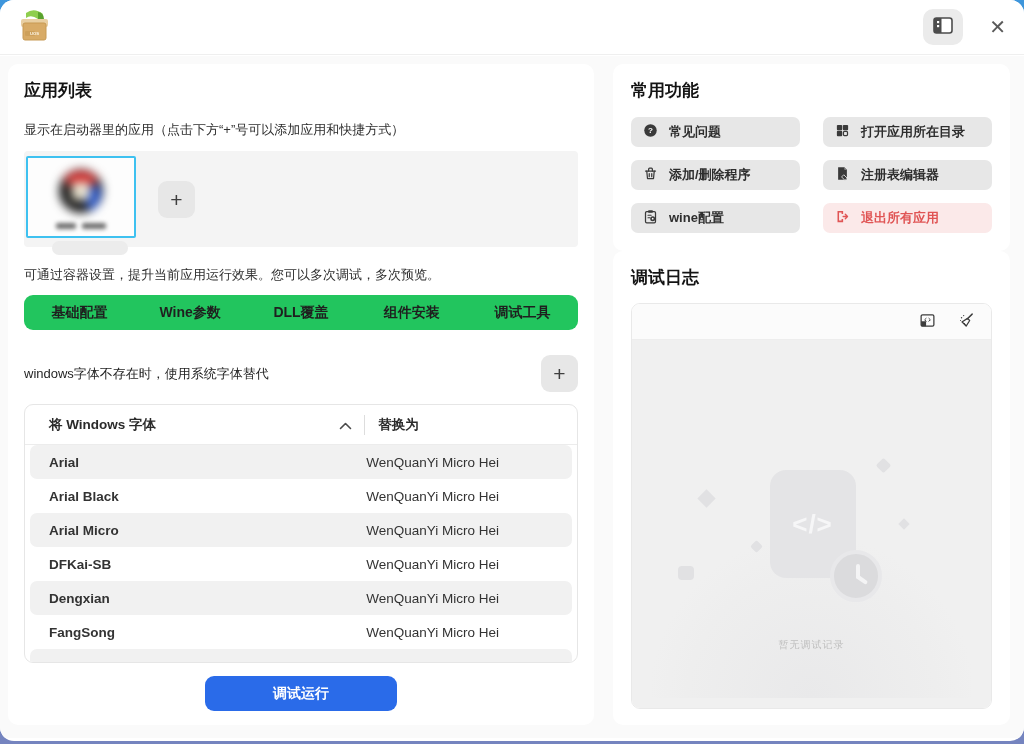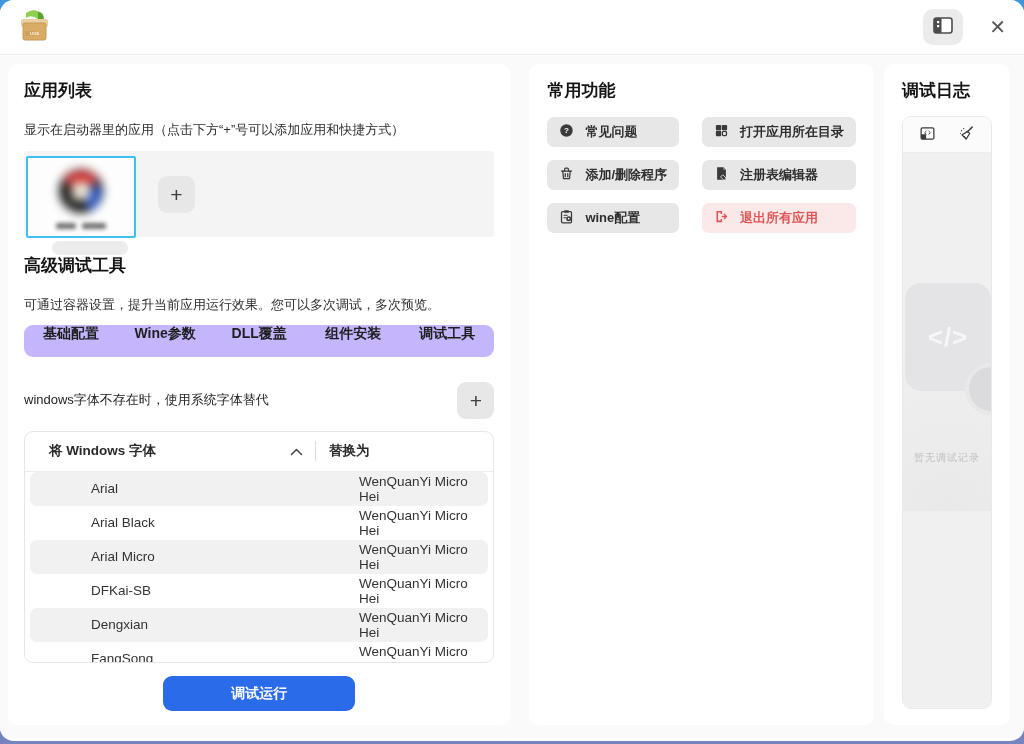--- a/index.html
+++ b/index.html
@@ -19,21 +19,21 @@
     display:flex; align-items:center; justify-content:center; cursor:pointer; }
   .close-btn { border:none; background:transparent; font-size:20px; color:#5a5a5a;
     cursor:pointer; line-height:1; padding:4px; }
 
   
   .bodyarea { position:absolute; top:56px; left:0; right:0; bottom:3px;
     background:#fafafa; padding:8px 14px 13px 8px; display:flex; gap:19px; }
 
   .card { background:#fff; border-radius:10px; }
   .left-card { width:586px; padding:15px 16px 14px 16px; display:flex; flex-direction:column; }
-  .right-col { flex:1; display:flex; flex-direction:row; gap:10px; }
+  .right-col { flex:1; display:flex; flex-direction:column; }
   .funcs-card { padding:15px 18px 18px 18px; }
   .log-card { flex:1; padding:15px 18px 16px 18px; display:flex; flex-direction:column; }
 
   .h2 { font-size:17px; font-weight:700; color:#141414; }
   .subtitle { font-size:13px; color:#2e2e2e; margin-top:19px; }
 
   
   .app-strip { margin-top:12px; height:104px; background:#f4f4f4; border-radius:4px;
     position:relative; display:flex; align-items:center; }
   .app-tile { position:absolute; left:2px; top:5px; width:110px; height:82px;
@@ -46,41 +46,41 @@
   .name-plate { position:absolute; left:28px; top:90px; width:76px; height:14px;
     background:#ececec; border-radius:7px; }
   .add-btn { width:37px; height:37px; border:none; background:#e7e7e7; border-radius:9px;
     color:#3f3f3f; font-size:21px; line-height:1; cursor:pointer;
     display:flex; align-items:center; justify-content:center; }
   .app-strip .add-btn { margin-left:134px; }
 
   .sect-gap { margin-top:17px; }
 
   
-  .tabs { margin-top:11px; height:38px; background:#c4b5fd; border-radius:9px;
-    display:flex; align-items:flex-start; }
+  .tabs { margin-top:11px; height:38px; background:#22c55e; border-radius:9px;
+    display:flex; align-items:center; }
   .tab { flex:1; border:none; background:transparent; border-radius:9px;
     font-family:inherit; font-size:14px; font-weight:700; color:#1f1f1f; cursor:pointer; }
   .tab.active { background:#2a6be9; color:#fff; }
 
   
   .note-row { margin-top:25px; display:flex; align-items:center; justify-content:space-between; }
   .note-text { font-size:13px; color:#1f1f1f; }
 
   
   .ftable { margin-top:12px; border:1px solid #e6e6e6; border-radius:9px; overflow:hidden; }
   .ftable-head { height:40px; display:flex; align-items:center; padding:0 14px 0 24px;
     border-bottom:1px solid #ececec; }
   .fcol1 { flex:0 0 59%; display:flex; align-items:center; justify-content:space-between; }
   .fhead-label { font-size:13.5px; font-weight:700; color:#2b2b2b; }
   .vdivider { width:1px; height:20px; background:#ddd; margin:0 13px 0 12px; }
   .frow { height:34px; margin:0 5px; padding:0 9px 0 19px; border-radius:7px;
     display:flex; align-items:center; font-size:13.5px; color:#333; cursor:default; }
   .frow:nth-child(even) { background:#f1f1f1; }
-  .frow .fcol1 { justify-content:flex-start; font-weight:400;margin-left:42px; }
+  .frow .fcol1 { justify-content:flex-start; font-weight:700; }
   .fcol2 { flex:1; }
   .frow .fcol2 { padding-left:14px; }
 
   .run-wrap { margin-top:13px; display:flex; justify-content:center; }
   .run-btn { width:192px; height:35px; border:none; border-radius:9px; background:#2a6be9;
     color:#fff; font-family:inherit; font-size:14px; font-weight:700; cursor:pointer; }
 
   
   .func-grid { margin-top:15px; display:grid; grid-template-columns:1fr 1fr; gap:13px 23px; }
   .func-btn { height:30px; border:none; border-radius:7px; background:#e7e7e7;
@@ -170,21 +170,20 @@
             </span>
             <span class="blur-label">
                 <i></i>
                 <i></i>
               </span>
           </div>
           <span class="name-plate"></span>
           <button class="add-btn">+</button>
         </div>
 
-        <div class="h2 sect-gap">高级调试工具</div>
         <div class="subtitle">可通过容器设置，提升当前应用运行效果。您可以多次调试，多次预览。</div>
 
         <div class="tabs">
           <button class="tab">基础配置</button>
           <button class="tab">Wine参数</button>
           <button class="tab">DLL覆盖</button>
           <button class="tab">组件安装</button>
           <button class="tab">调试工具</button>
         </div>
 

